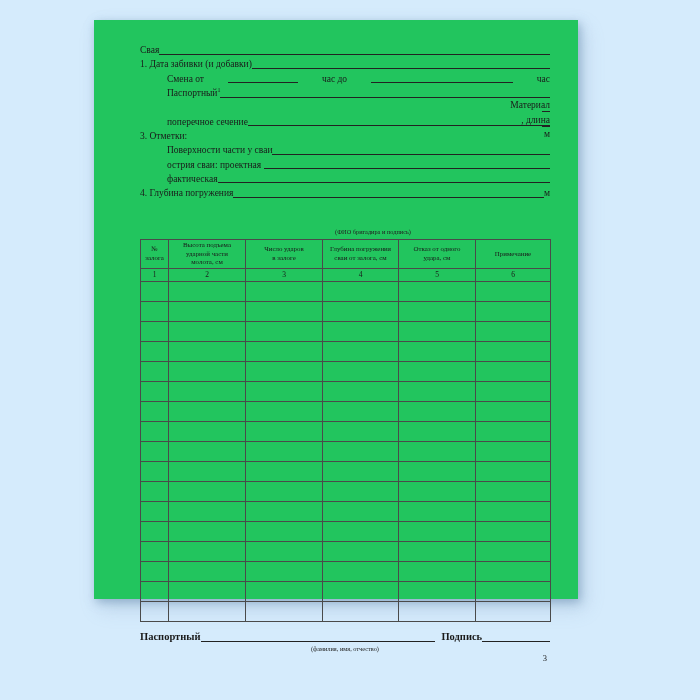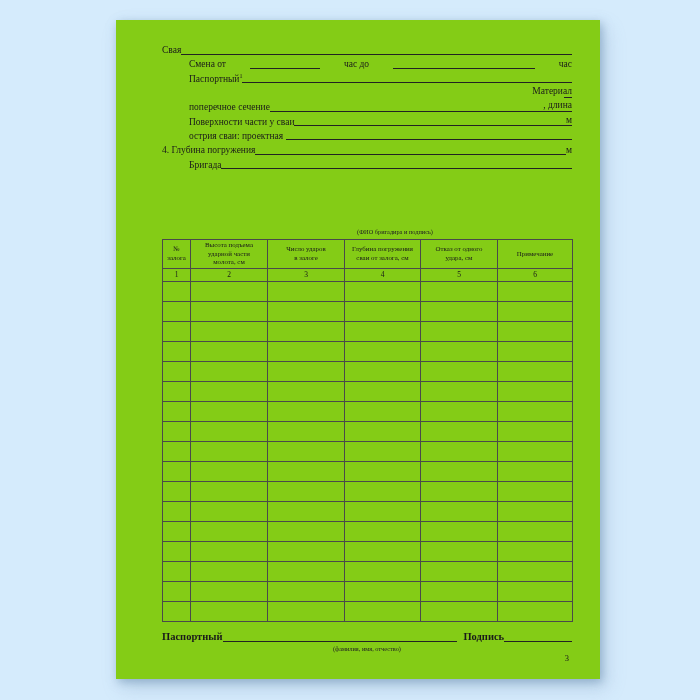--- a/index.html
+++ b/index.html
@@ -2,22 +2,22 @@
 <html><head>
 <meta charset="utf-8">
 <style>
   html,body { margin:0; padding:0; }
   .scene {
     position:relative; width:700px; height:700px;
     background:#d5ebfc; overflow:hidden;
     font-family:"Liberation Serif", serif; color:#1a1a1a;
   }
   .paper {
-    position:absolute; left:116px; top:20px; width:484px; height:659px;
-    background:#84cc16;
+    position:absolute; left:94px; top:20px; width:484px; height:579px;
+    background:#22c55e;
     box-shadow: 2px 3px 9px rgba(105,140,175,.55), 6px 9px 18px rgba(125,155,190,.30);
   }
   .form-lines { position:absolute; left:46px; top:21.7px; width:410px; }
   .fline {
     display:flex; align-items:flex-end; height:14.33px;
     font-size:9.5px; line-height:12px;
   }
   .fl-text { white-space:pre; }
   .fl-text sup { font-size:6px; line-height:0; }
   .fl-fill { border-bottom:1px solid #222; margin-bottom:1.5px; min-width:8px; }
@@ -57,20 +57,24 @@
 <body>
 
 <div class="scene">
   <div class="paper">
 
     <div id="form-lines" class="form-lines">
         <div class="fline">
           <span class="fl-text">Свая</span>
           <span class="fl-fill" style="flex-grow: 100;"></span>
         </div>
+        <div class="fline">
+          <span class="fl-text">1. Дата забивки (и добавки)</span>
+          <span class="fl-fill" style="flex-grow: 100;"></span>
+        </div>
         <div class="fline" style="padding-left: 27px; gap: 24px;">
           <span class="fl-text">Смена от</span>
           <span class="fl-fill" style="flex-grow: 107;"></span>
           <span class="fl-text">час до</span>
           <span class="fl-fill" style="flex-grow: 217;"></span>
           <span class="fl-text">час</span>
         </div>
         <div class="fline" style="padding-left: 27px;">
           <span class="fl-text">Паспортный<sup>1</sup></span>
           <span class="fl-fill" style="flex-grow: 100;"></span>
@@ -79,36 +83,39 @@
           <span class="fl-text">Материал</span>
           <span class="fl-fill" style="flex-grow: 88;"></span>
           <span class="fl-text">, длина</span>
           <span class="fl-fill" style="flex-grow: 217;"></span>
           <span class="fl-text">м</span>
         </div>
         <div class="fline" style="padding-left: 27px; font-family: Liberation Serif, serif;">
           <span class="fl-text">поперечное сечение</span>
           <span class="fl-fill" style="flex-grow: 100;"></span>
         </div>
+        <div class="fline">
+          <span class="fl-text">3. Отметки:</span>
+        </div>
         <div class="fline" style="padding-left: 27px;">
           <span class="fl-text">Поверхности части у сваи</span>
           <span class="fl-fill" style="flex-grow: 100;"></span>
         </div>
         <div class="fline" style="padding-left: 27px;">
           <span class="fl-text">острия сваи: проектная </span>
           <span class="fl-fill" style="flex-grow: 100;"></span>
         </div>
+        <div class="fline" style="padding-left: 27px;">
+          <span class="fl-text">фактическая</span>
+          <span class="fl-fill" style="flex-grow: 100;"></span>
+        </div>
         <div class="fline">
           <span class="fl-text">4. Глубина погружения</span>
           <span class="fl-fill" style="flex-grow: 100;"></span>
           <span class="fl-text">м</span>
-        </div>
-        <div class="fline" style="padding-left: 27px;">
-          <span class="fl-text">Бригада</span>
-          <span class="fl-fill" style="flex-grow: 100;"></span>
         </div>
       </div>
 
     <div class="brigade-hint">(ФИО бригадира и подпись)</div>
 
     <table class="log-table">
       <colgroup id="table-cols">
           <col style="width: 28px;">
           <col style="width: 77px;">
           <col style="width: 77px;">

